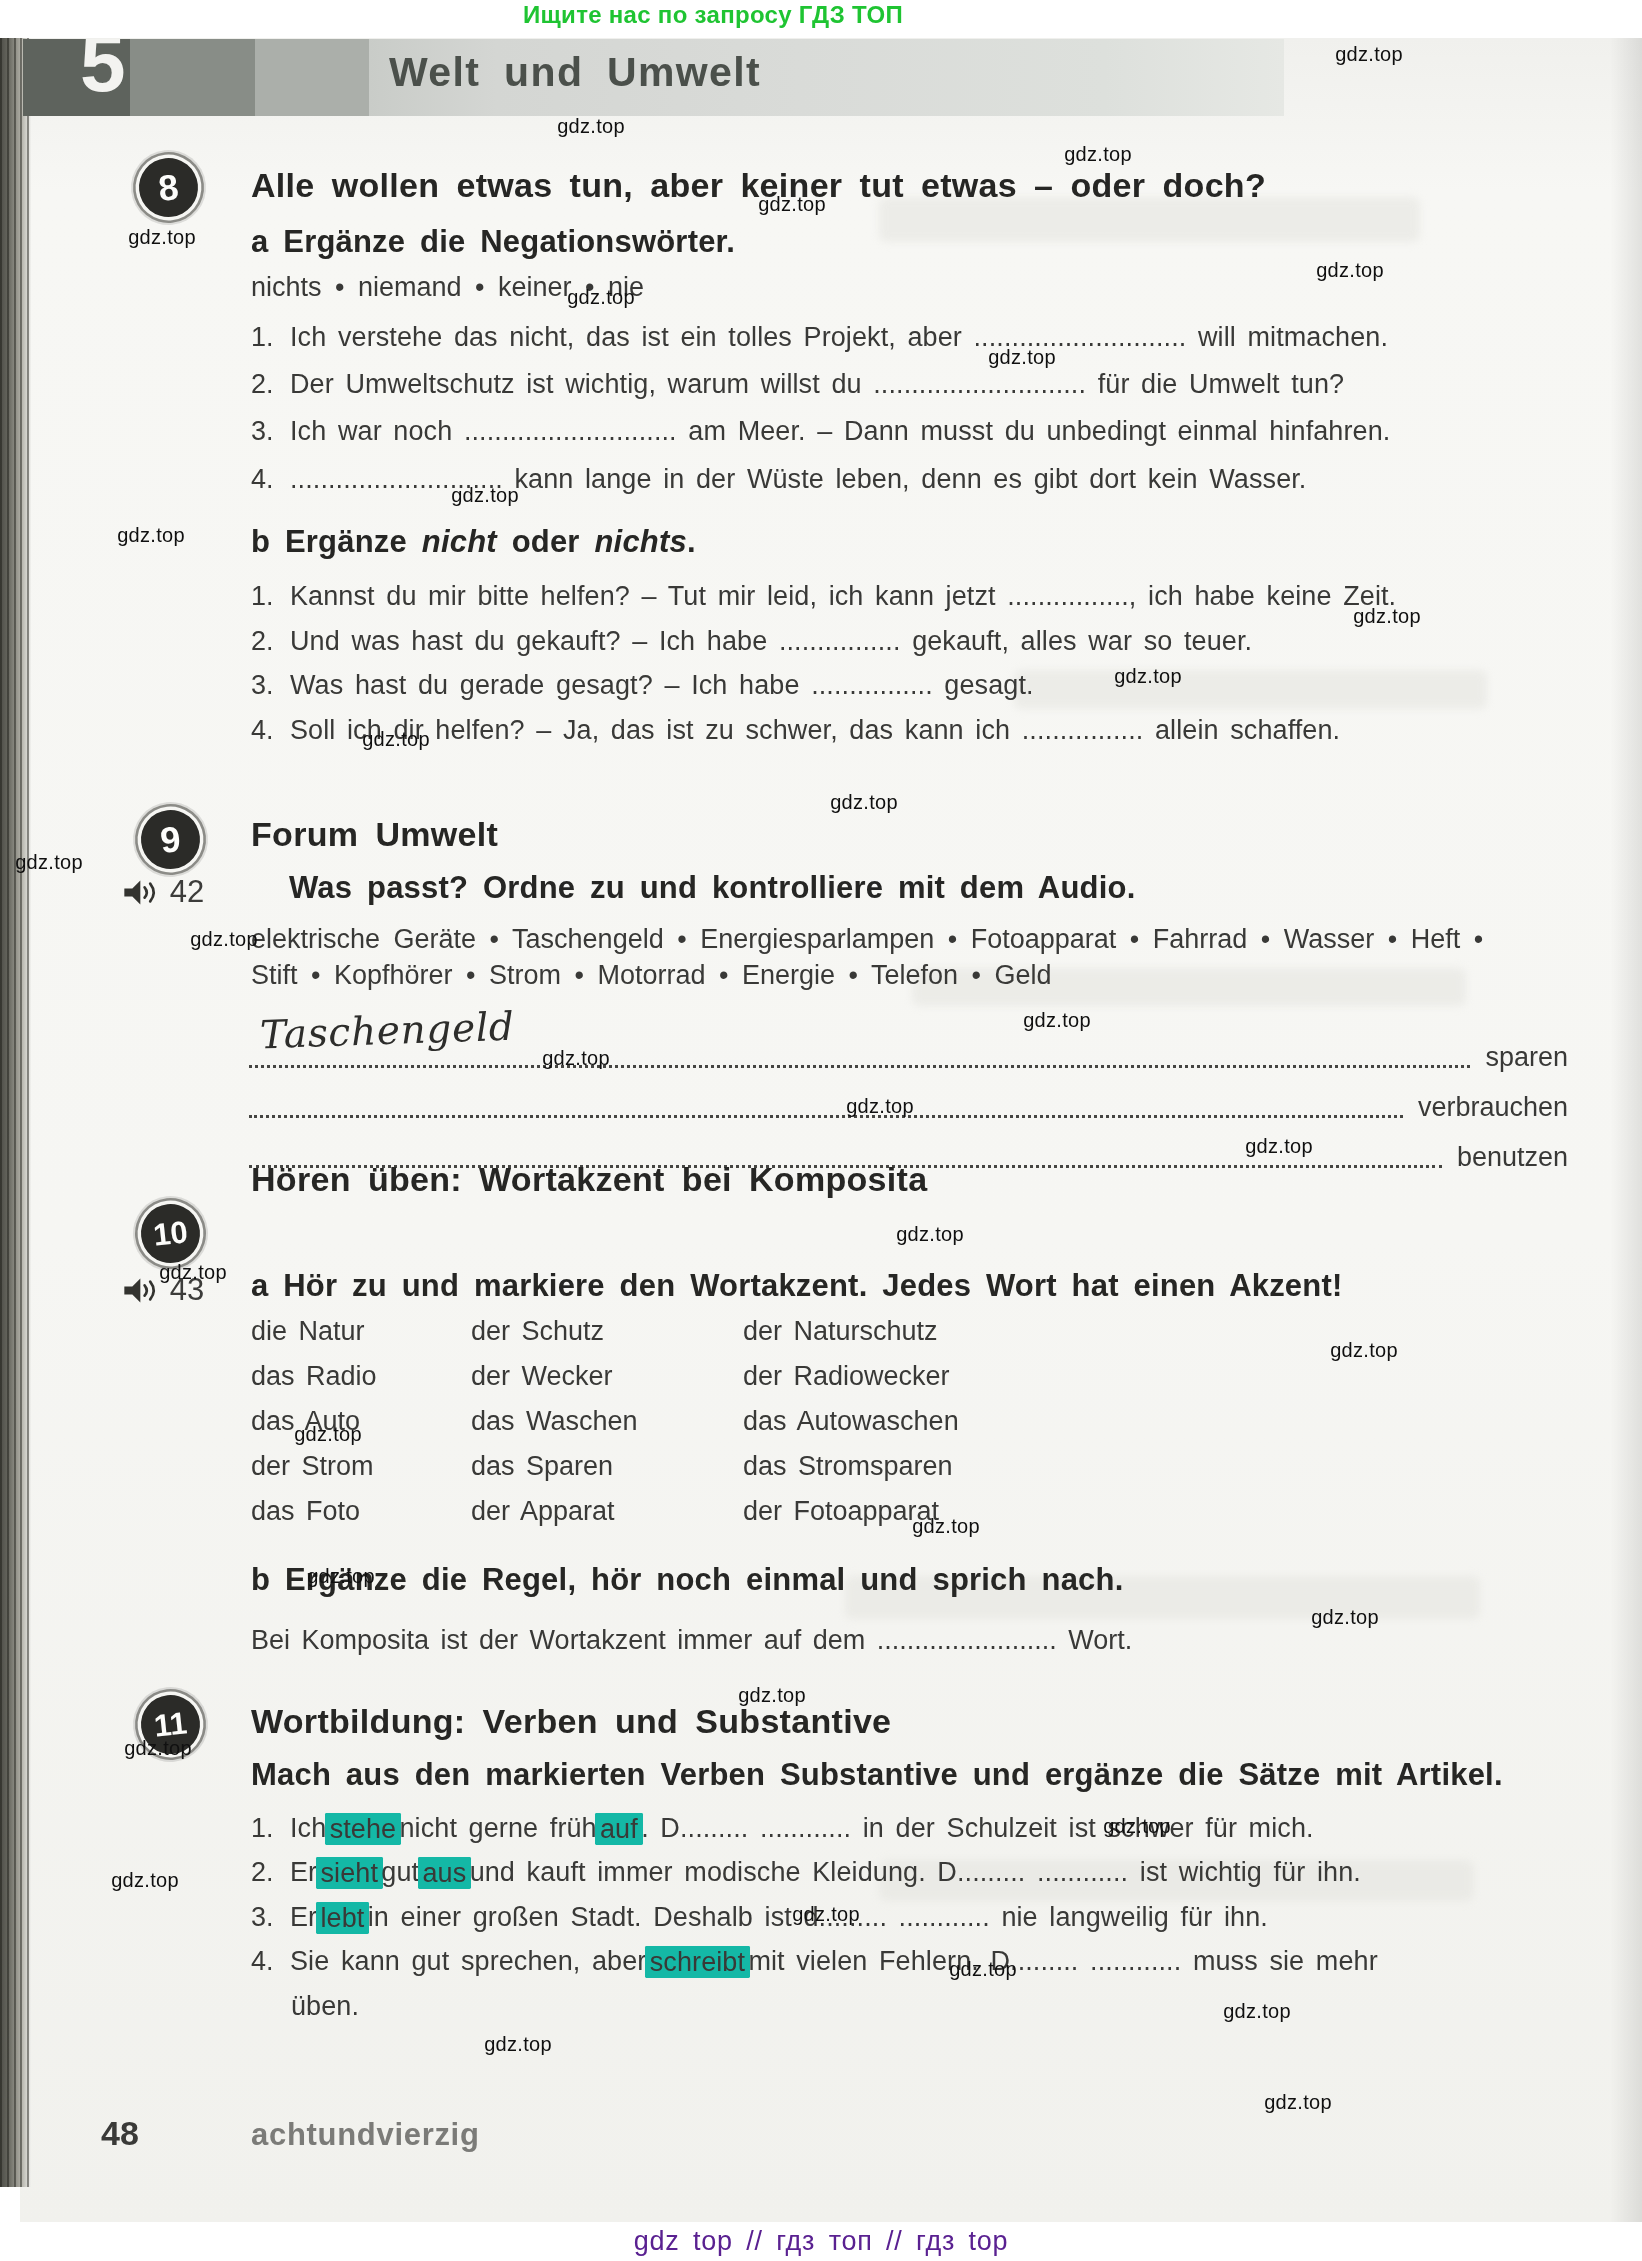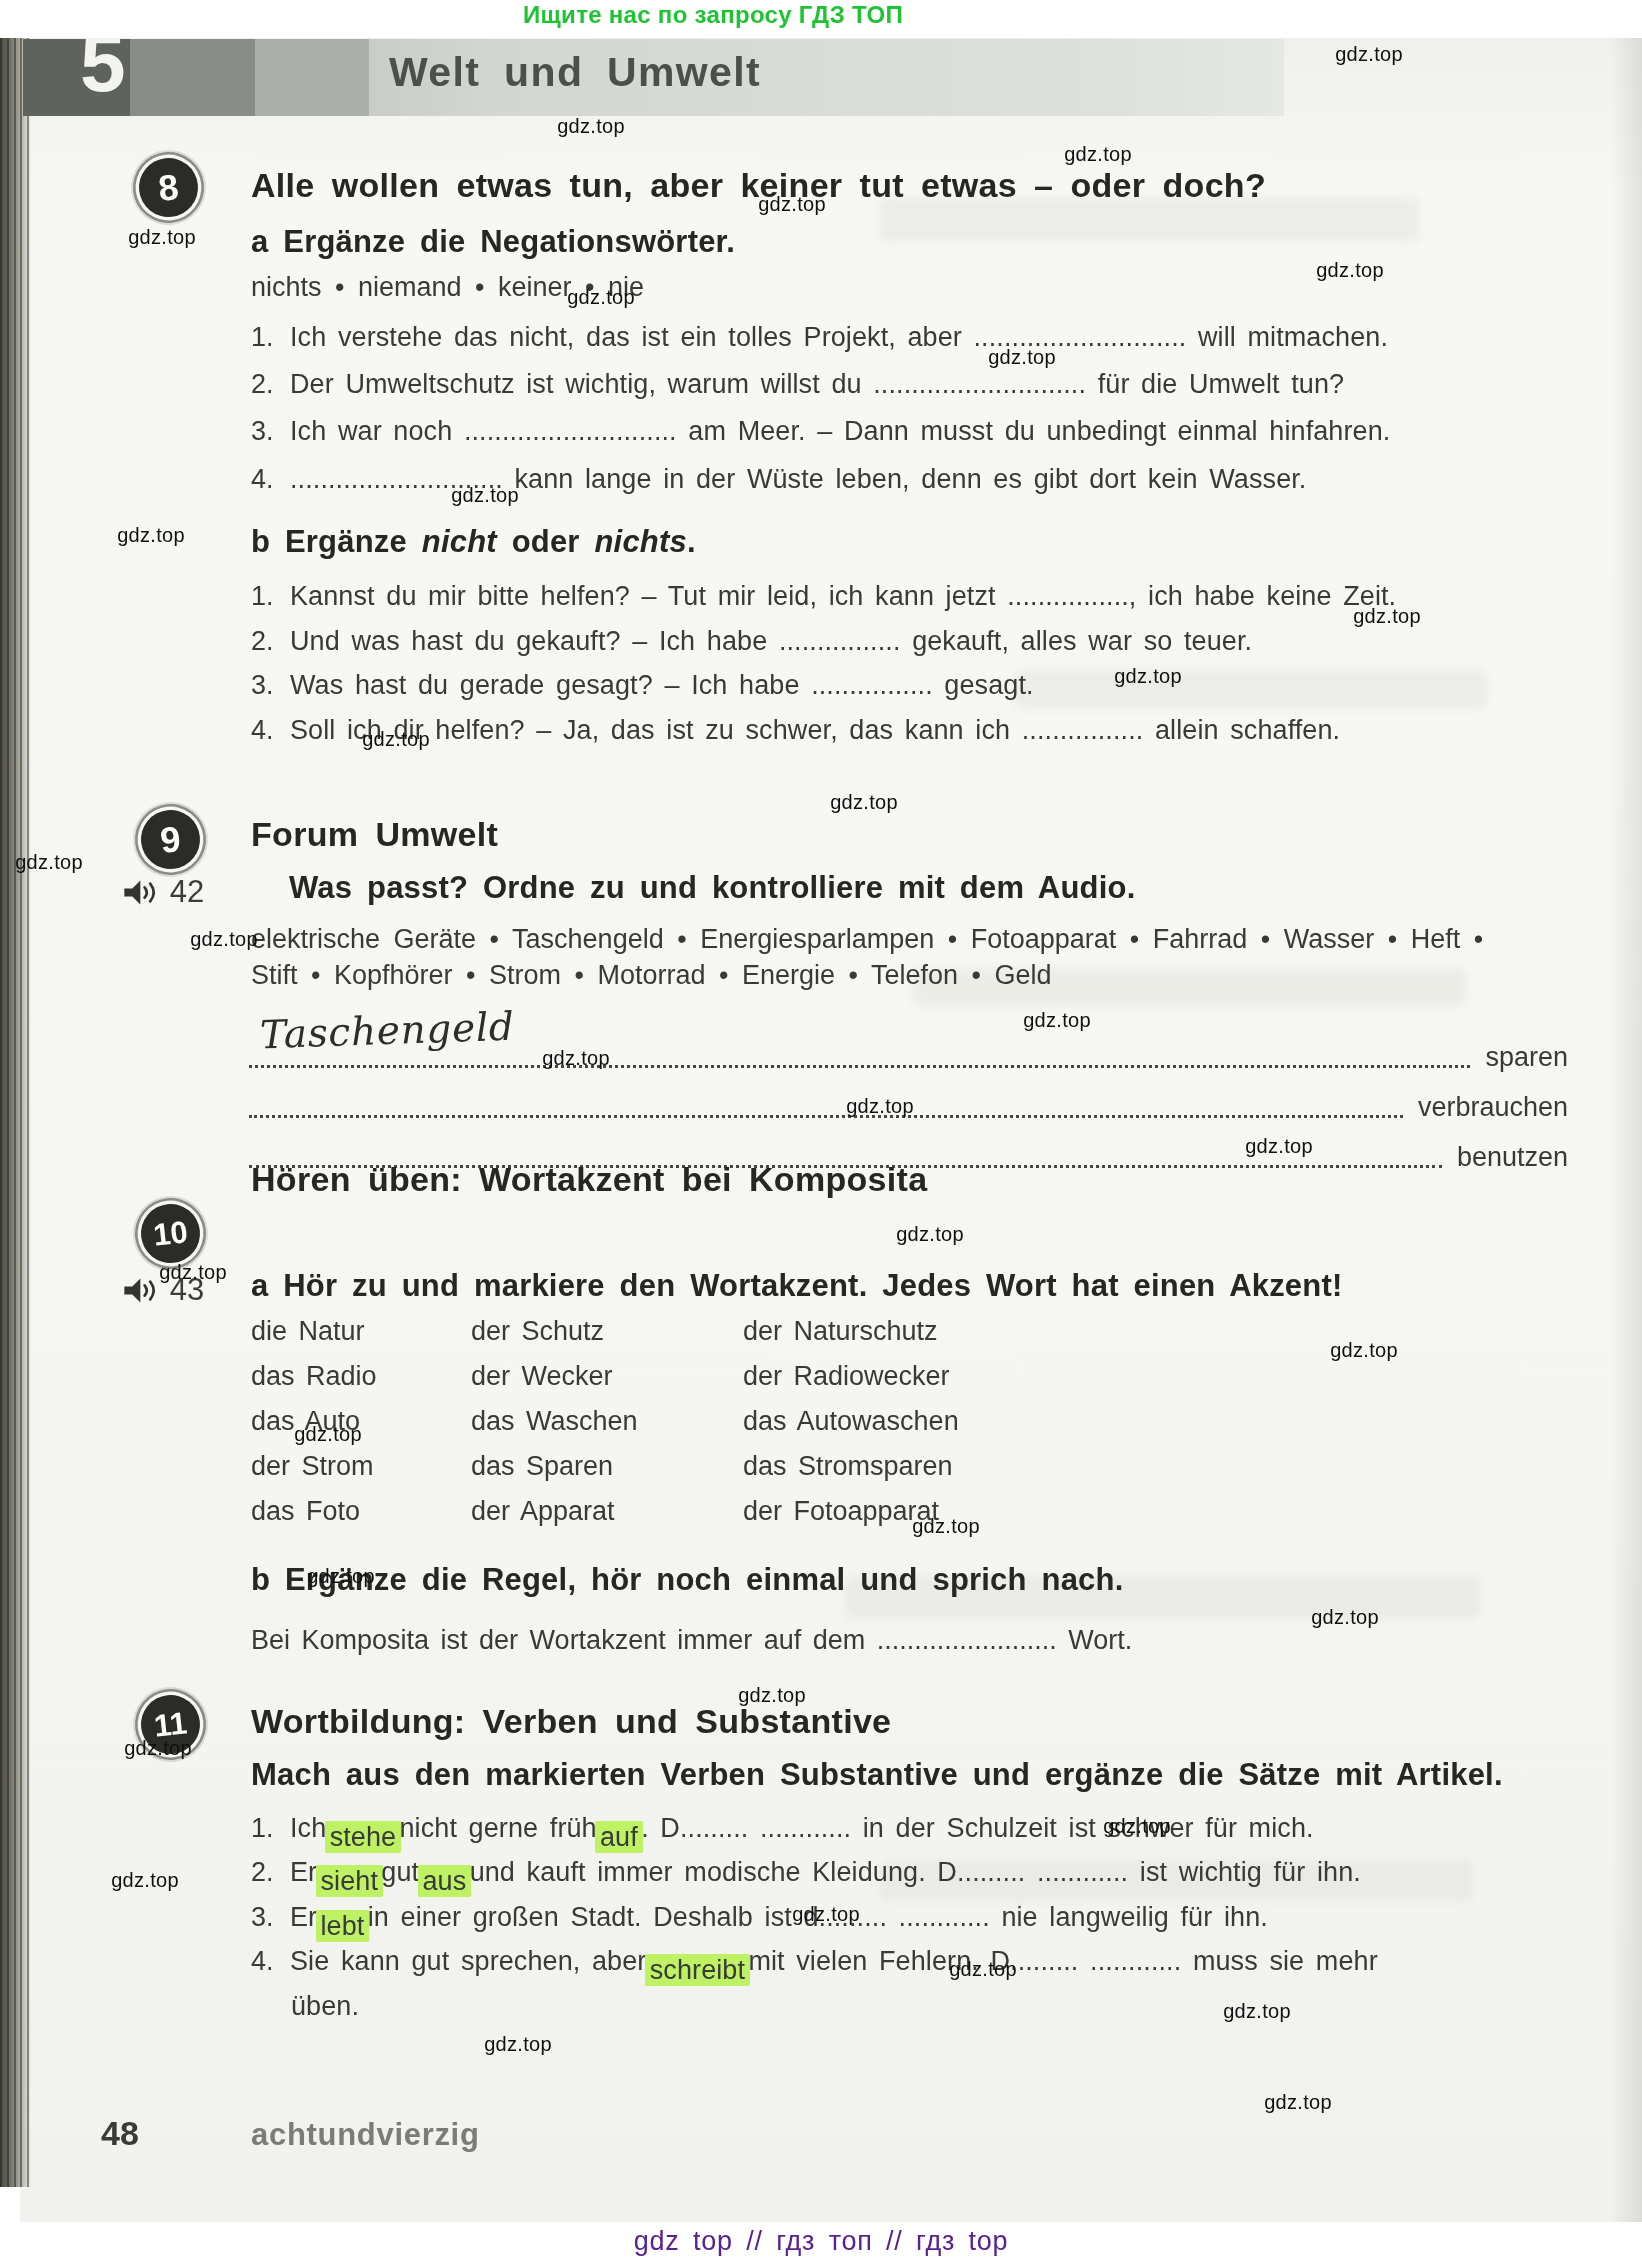--- a/index.html
+++ b/index.html
@@ -62,21 +62,21 @@
       letter-spacing:0.3px;word-spacing:7.4px;white-space:nowrap;}
   .h3{position:absolute;font-size:31px;font-weight:bold;color:#262624;
       letter-spacing:0.2px;word-spacing:6px;white-space:nowrap;}
   .it{font-style:italic;}
 
   .wordbank{position:absolute;font-size:27px;color:#393937;word-spacing:6px;white-space:nowrap;}
 
   .sent{position:absolute;display:flex;font-size:27px;color:#393937;
         letter-spacing:0.1px;word-spacing:4px;white-space:nowrap;}
   .sent .num{width:39px;flex:none;}
-  .hl{background:#bef264;padding:0.7px 4.7px;margin:8px -1.4px;border-radius:1.4px;}
+  .hl{background:#14b8a6;padding:0.7px 4.7px;margin:0 -1.4px;border-radius:1.4px;}
 
   .audio-marker{position:absolute;display:flex;align-items:center;gap:10.8px;}
   .audio-num{font-size:31px;color:#3c3c3a;}
 
   .script{
     position:absolute;font-family:"DejaVu Serif",serif;font-style:italic;
     font-size:39px;color:#2d2d2b;transform:rotate(-2deg);letter-spacing:0.7px;white-space:nowrap;
   }
   .dotrow{position:absolute;display:flex;align-items:flex-end;height:39px;}
   .dotrow .dots{flex:1;height:0;border-bottom:3.4px dotted #454542;margin-bottom:5.4px;}

